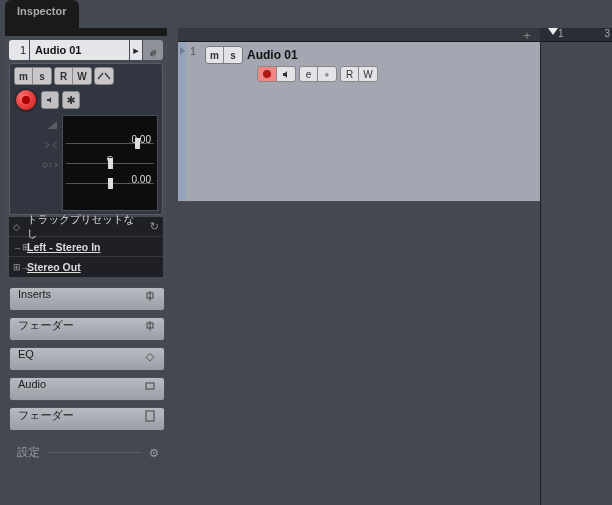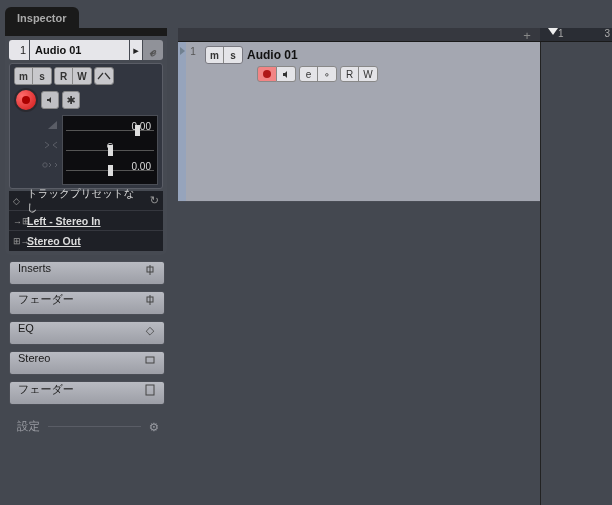--- a/index.html
+++ b/index.html
@@ -20,21 +20,20 @@
     left: 5px;
     top: 0;
     width: 162px;
     height: 100%;
   }
   
   
   .inspector-tab {
     height: 28px;
     display: flex;
-    align-items: flex-end;
   }
   .inspector-tab .tab {
     background: #1a1a1a;
     color: #aaa;
     padding: 5px 12px 4px;
     border-radius: 6px 6px 0 0;
     font-size: 11px;
     font-weight: bold;
   }
   .inspector-bar {
@@ -186,21 +185,21 @@
     height: 20px;
     display: flex;
     align-items: center;
     justify-content: flex-end;
     color: #5a5d66;
   }
   .fader-sliders {
     flex: 1;
     background: #0d0d10;
     border: 1px solid #4a4d55;
-    padding: 4px 3px;
+    padding: 17px 3px;
   }
   .slider-row {
     height: 20px;
     display: flex;
     align-items: center;
     position: relative;
   }
   .slider-track {
     flex: 1;
     height: 1px;
@@ -614,21 +613,21 @@
           <rect x="3" y="3" width="6" height="5" fill="none" stroke="#444"></rect>
           <line x1="6" y1="1" x2="6" y2="11" stroke="#444"></line>
         </svg>
     </div>
   </div>
   <div class="section-strip">
     <div class="section-label">EQ</div>
     <div class="section-icon">◇</div>
   </div>
   <div class="section-strip">
-    <div class="section-label">Stereo</div>
+    <div class="section-label">Audio</div>
     <div class="section-icon">
       <svg width="12" height="12" viewBox="0 0 12 12">
           <rect x="2" y="3" width="8" height="6" fill="none" stroke="#444"></rect>
         </svg>
     </div>
   </div>
   <div class="section-strip">
     <div class="section-label">フェーダー</div>
     <div class="section-icon">
       <svg width="10" height="12" viewBox="0 0 10 12">

